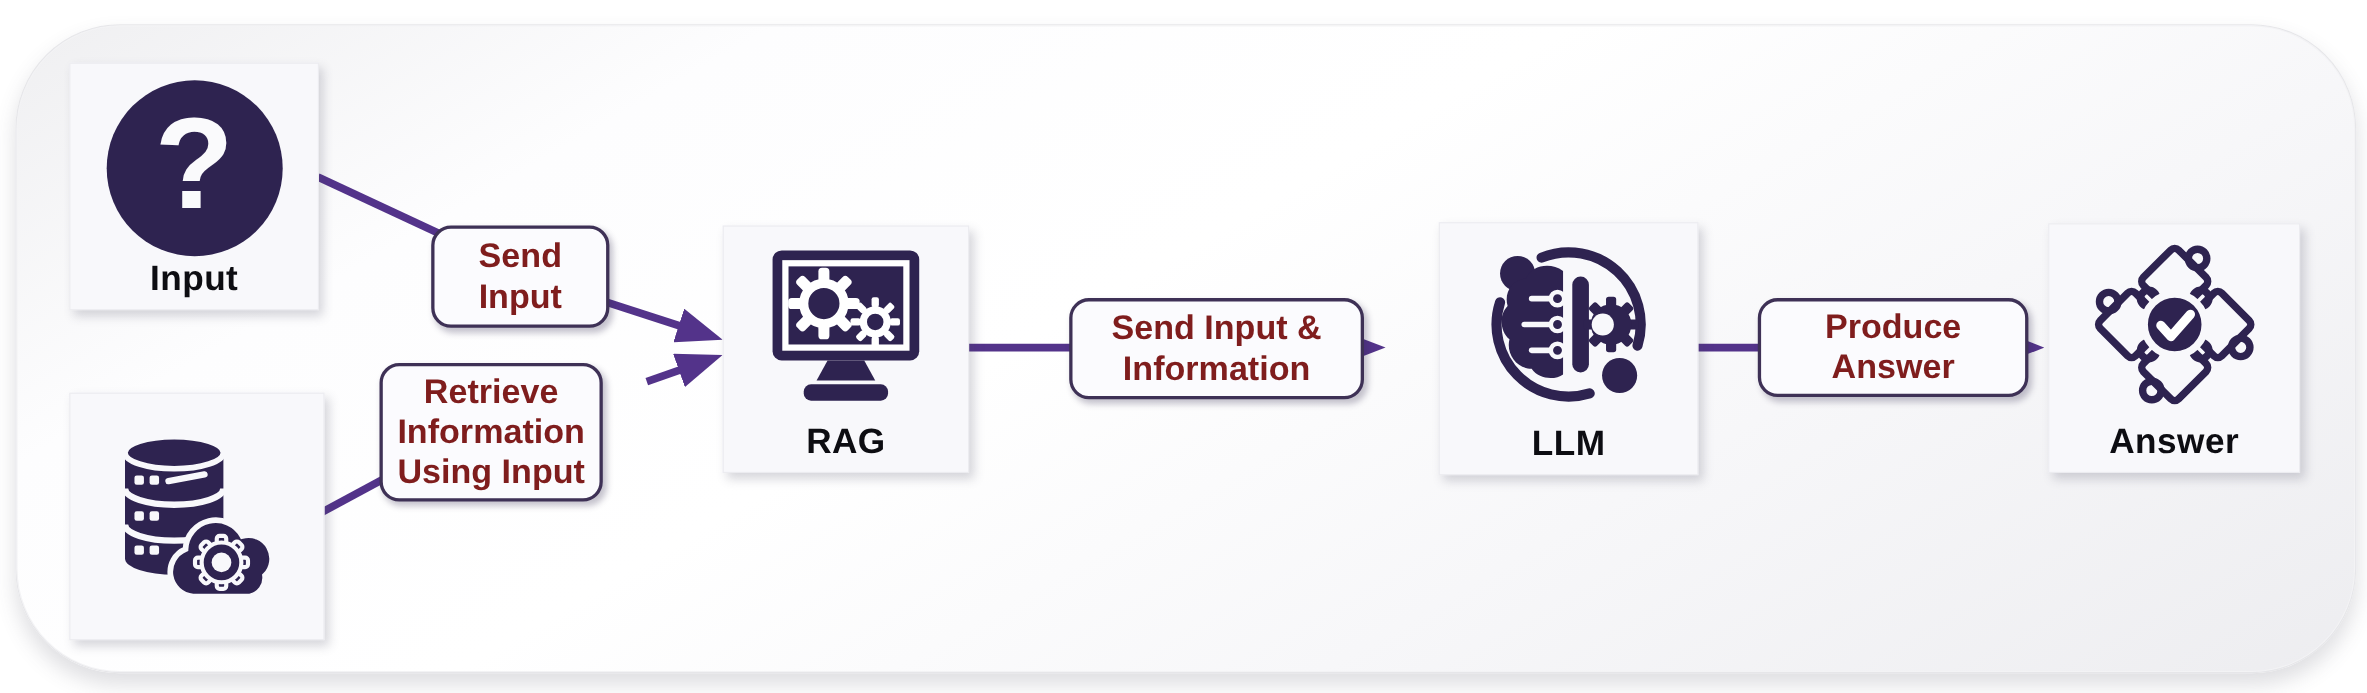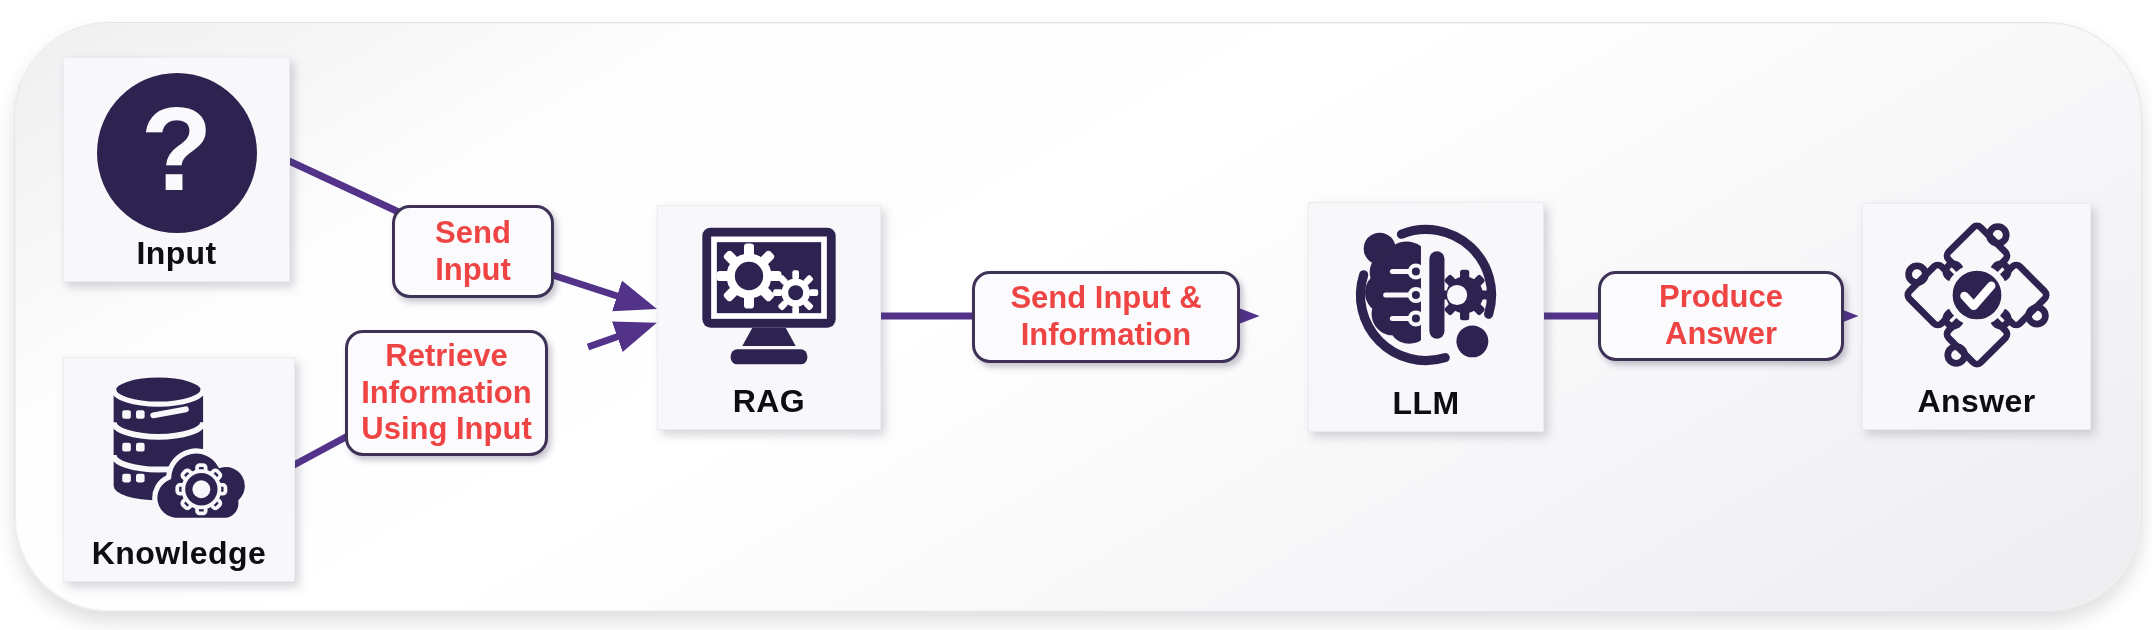--- a/index.html
+++ b/index.html
@@ -81,21 +81,21 @@
     position: absolute;
     z-index: 2;
     background: #fbfbfe;
     border: 3px solid #3e3156;
     border-radius: 18px;
     box-shadow: 3px 4px 6px rgba(45,38,75,0.28);
     display: flex;
     align-items: center;
     justify-content: center;
     text-align: center;
-    color: #ef4444;
+    color: #7f1d1d;
     font-size: 31px;
     font-weight: 700;
     line-height: 1.18;
     padding: 4px 12px;
     box-sizing: border-box;
   }
   #edge-send-input { left: 392px;  top: 205px; width: 162px; height: 93px; }
   #edge-retrieve   { left: 345px;  top: 330px; width: 203px; height: 126px; }
   #edge-send-info  { left: 938px;  top: 271px; width: 268px; height: 92px; margin-left: 34px; }
   #edge-produce    { left: 1550px; top: 271px; width: 246px; height: 90px; margin-left: 48px; }
@@ -177,21 +177,20 @@
               <rect x="60.5" y="58" width="5" height="7" rx="1.5" fill="#2e2350" stroke="#f8f8fb" stroke-width="2.2"></rect>
             </g>
           <g transform="rotate(315 63 72)">
               <rect x="60.5" y="58" width="5" height="7" rx="1.5" fill="#2e2350" stroke="#f8f8fb" stroke-width="2.2"></rect>
             </g>
           <circle cx="63" cy="72" r="10.5" fill="#2e2350" stroke="#f8f8fb" stroke-width="2.2"></circle>
           <circle cx="63" cy="72" r="5.2" fill="#f8f8fb"></circle>
         </g>
       </svg>
     </div>
-    <div class="caption">Knowledge</div>
   </div>
 
   <div class="node" id="node-rag">
     <div class="icon-wrap">
       <svg width="168" height="150" viewBox="0 0 100 90">
         <rect x="10" y="4" width="80" height="60" rx="5" fill="#2e2350"></rect>
         <rect x="17" y="11" width="66" height="46" fill="#2e2350" stroke="#ffffff" stroke-width="3.4"></rect>
 
         <g>
           <g transform="rotate(0 38 33)">

